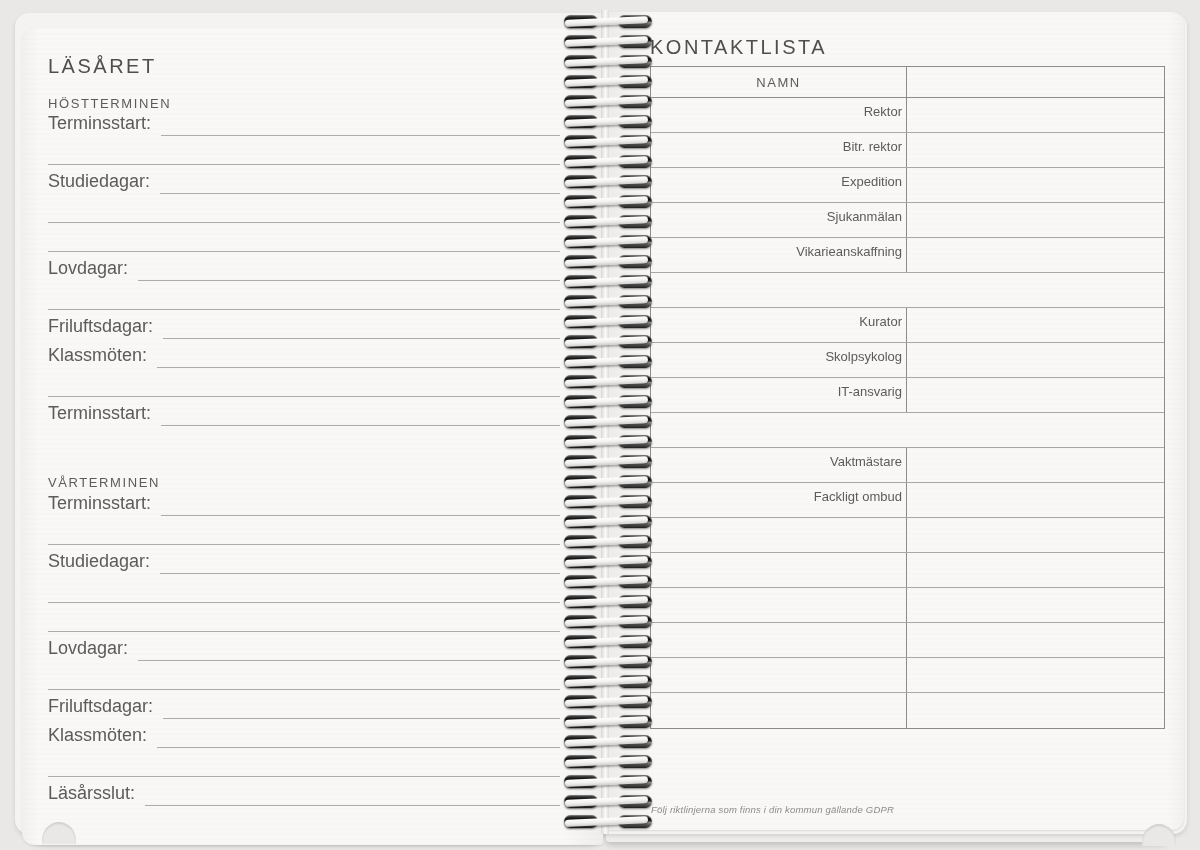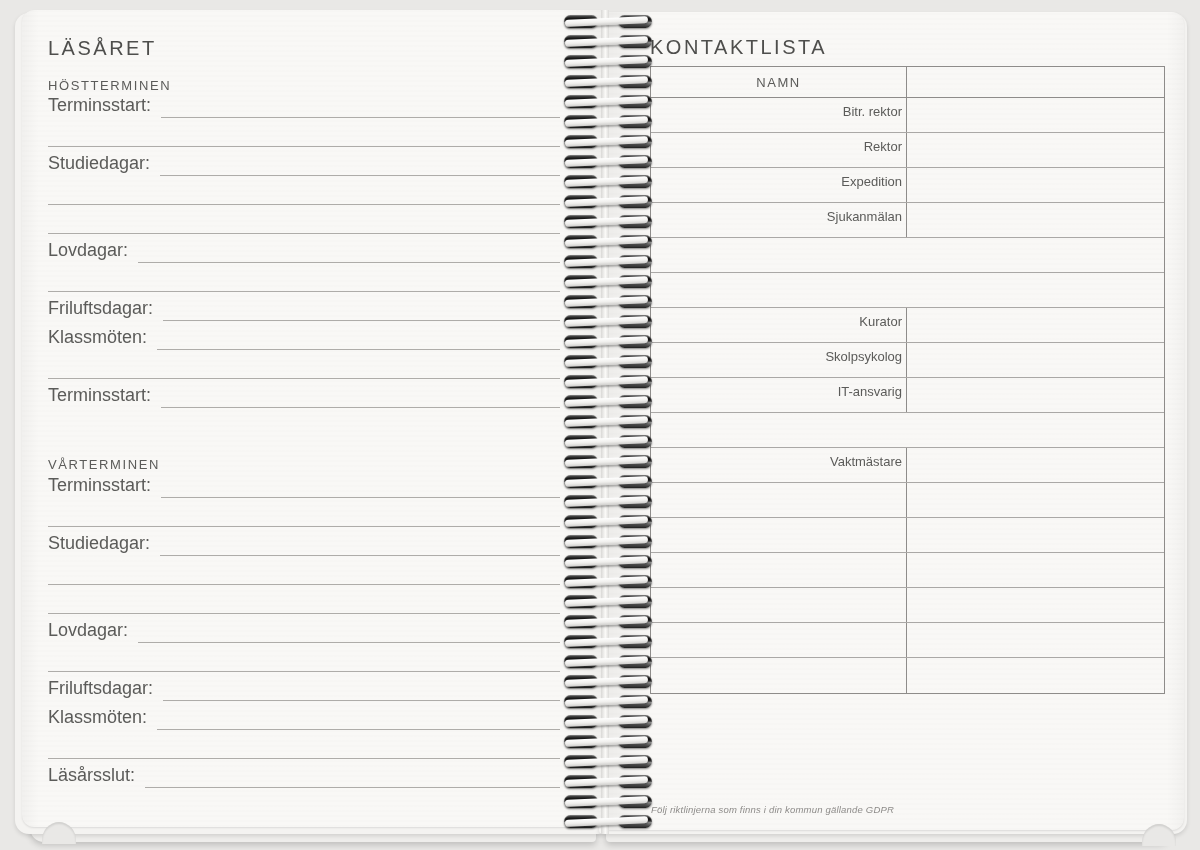--- a/index.html
+++ b/index.html
@@ -13,21 +13,21 @@
 
   
   .sheet{position:absolute;background:#f2f1ef;}
   .sheet.u2l{left:30px;top:18px;width:566px;height:824px;border-radius:14px 4px 4px 14px;background:#eeedeb;box-shadow:0 3px 6px rgba(0,0,0,.18);}
   .sheet.u1l{left:15px;top:13px;width:588px;height:821px;border-radius:14px 4px 4px 14px;background:#f4f3f1;box-shadow:0 2px 4px rgba(0,0,0,.12);}
   .sheet.u2r{right:28px;top:18px;width:566px;height:824px;border-radius:4px 14px 14px 4px;background:#eeedeb;box-shadow:0 3px 6px rgba(0,0,0,.18);}
   .sheet.u1r{right:13px;top:13px;width:588px;height:821px;border-radius:4px 14px 14px 4px;background:#f4f3f1;box-shadow:0 2px 4px rgba(0,0,0,.12);}
 
   
   .page{
-    position:absolute;top:10px;height:817px;background:#f9f8f6;
+    position:absolute;top:28px;height:817px;background:#f9f8f6;
     background-image:repeating-linear-gradient(0deg,rgba(0,0,0,.006) 0 2px,rgba(255,255,255,0) 2px 5px);
     box-shadow:0 1px 2px rgba(0,0,0,.10);
   }
   .page.left{left:22px;width:581px;border-radius:12px 3px 3px 12px;}
   .page.left::before{content:"";position:absolute;inset:0;border-radius:inherit;
     background:linear-gradient(90deg,rgba(0,0,0,.03) 0,rgba(0,0,0,0) 3%,rgba(0,0,0,0) 93%,rgba(0,0,0,.045) 100%);pointer-events:none;}
   .page.right{left:606px;top:12px;height:818px;width:578px;border-radius:3px 12px 12px 3px;}
   .page.right::before{content:"";position:absolute;inset:0;border-radius:inherit;
     background:linear-gradient(270deg,rgba(0,0,0,.03) 0,rgba(0,0,0,0) 3%,rgba(0,0,0,0) 92%,rgba(0,0,0,.05) 100%);pointer-events:none;}
 
@@ -217,40 +217,41 @@
     <div class="page-title">KONTAKTLISTA</div>
 
     <div class="ktable">
       <div class="khead">
         <div class="kcell name">NAMN</div>
         <div class="kcell val"></div>
       </div>
       <div>
 
           <div class="krow">
+            <div class="kcell name">Rektor</div>
+            <div class="kcell val"></div>
+          </div>
+
+          <div class="krow">
             <div class="kcell name">Bitr. rektor</div>
             <div class="kcell val"></div>
           </div>
 
           <div class="krow">
-            <div class="kcell name">Rektor</div>
-            <div class="kcell val"></div>
-          </div>
-
-          <div class="krow">
             <div class="kcell name">Expedition</div>
             <div class="kcell val"></div>
           </div>
 
           <div class="krow">
             <div class="kcell name">Sjukanmälan</div>
             <div class="kcell val"></div>
           </div>
 
           <div class="krow">
+            <div class="kcell name">Vikarieanskaffning</div>
             <div class="kcell val"></div>
           </div>
 
 
           <div class="krow">
             <div class="kcell val"></div>
           </div>
 
           <div class="krow">
             <div class="kcell name">Kurator</div>
@@ -270,20 +271,24 @@
           <div class="krow">
             <div class="kcell val"></div>
           </div>
 
           <div class="krow">
             <div class="kcell name">Vaktmästare</div>
             <div class="kcell val"></div>
           </div>
 
 
+          <div class="krow">
+            <div class="kcell name">Fackligt ombud</div>
+            <div class="kcell val"></div>
+          </div>
 
           <div class="krow">
             <div class="kcell name"></div>
             <div class="kcell val"></div>
           </div>
 
           <div class="krow">
             <div class="kcell name"></div>
             <div class="kcell val"></div>
           </div>

